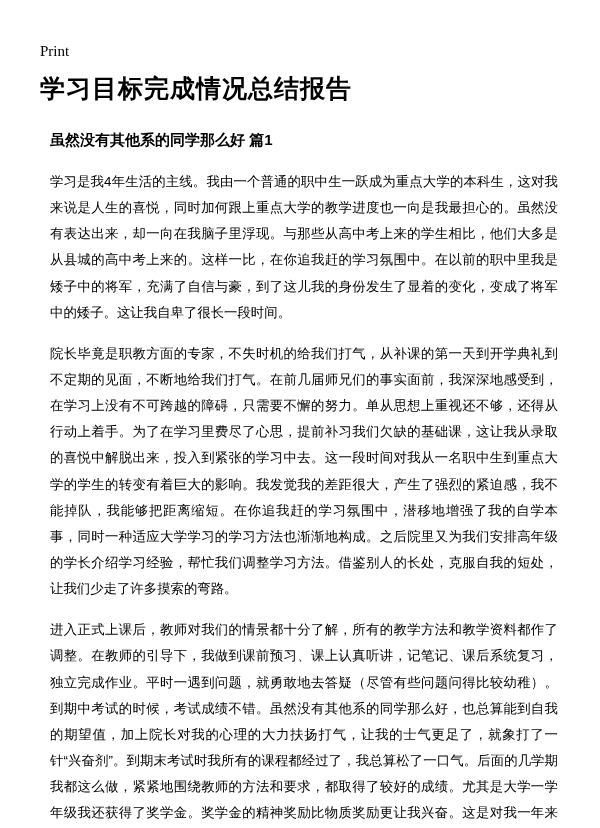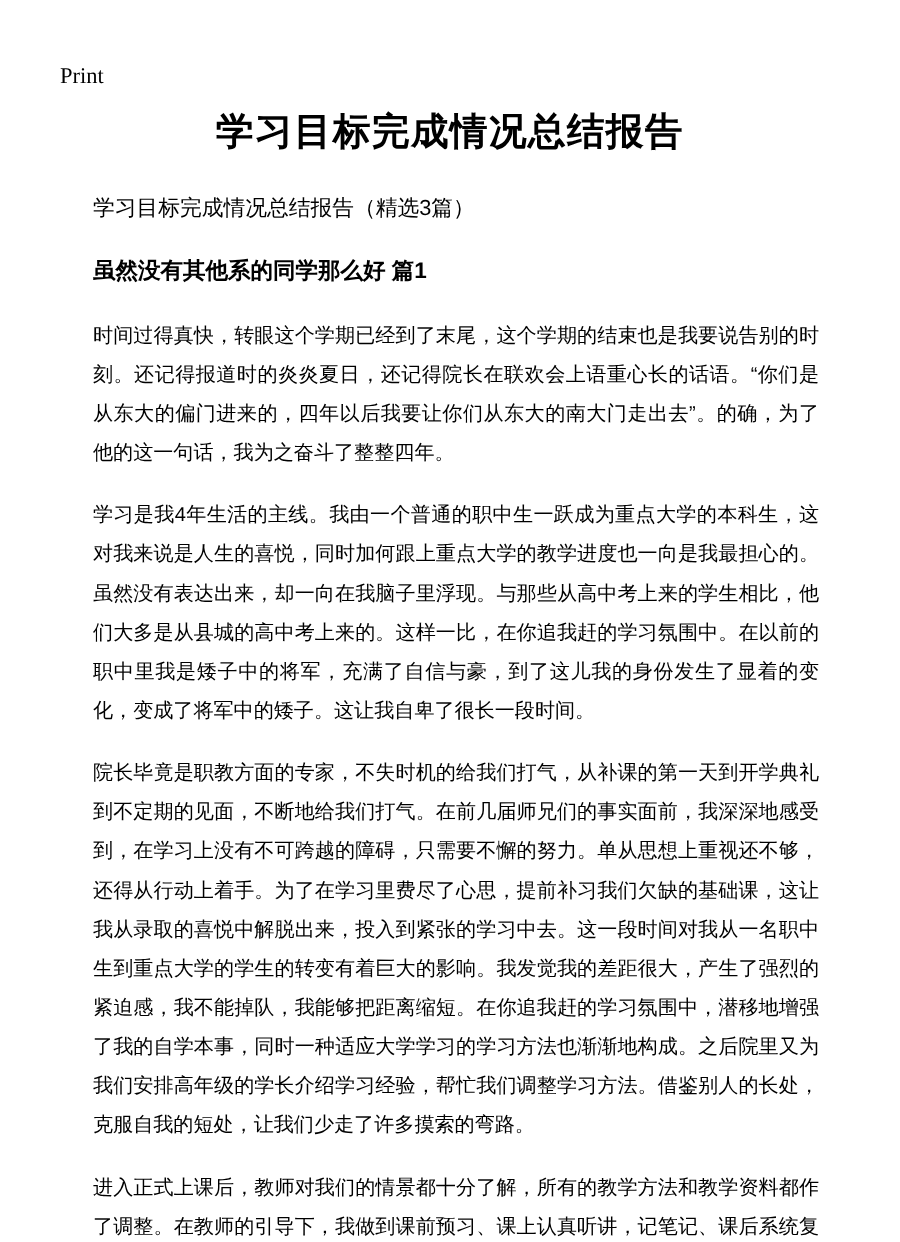--- a/index.html
+++ b/index.html
@@ -12,39 +12,39 @@
     height: 828px;
     font-family: "Liberation Sans", sans-serif;
     color: #000000;
     overflow: hidden;
   }
   .page {
     position: relative;
     width: 600px;
     height: 609px;
     box-sizing: border-box;
-    padding: 0 52px;
+    padding: 0 40px;
   }
   .print-link {
     position: absolute;
     top: 44px;
     left: 40px;
     font-size: 15px;
     font-family: "Liberation Serif", serif;
     color: #000000;
     text-decoration: none;
     line-height: 1;
   }
   .content {
     padding-top: 72px;
   }
   .doc-title {
     font-size: 25px;
     font-weight: bold;
-    text-align: center;
+    text-align: left;
     letter-spacing: 1px;
     margin: 0 0 24px 0;
     line-height: 1.3;
     font-family: "Liberation Sans", sans-serif;
   }
   .doc-subtitle {
     font-size: 14.5px;
     margin: 0 0 20px 0;
     line-height: 1.5;
     padding-left: 10px;
@@ -73,23 +73,21 @@
 <body>
 
 <div class="page">
 
   <a href="#" class="print-link">Print</a>
 
   <div class="content">
 
     <h1 class="doc-title">学习目标完成情况总结报告</h1>
 
-    <div class="doc-subtitle">学习目标完成情况总结报告（精选3篇）</div>
 
     <div class="section-heading">虽然没有其他系的同学那么好 篇1</div>
 
-    <p class="para">时间过得真快，转眼这个学期已经到了末尾，这个学期的结束也是我要说告别的时刻。还记得报道时的炎炎夏日，还记得院长在联欢会上语重心长的话语。“你们是从东大的偏门进来的，四年以后我要让你们从东大的南大门走出去”。的确，为了他的这一句话，我为之奋斗了整整四年。</p>
     <p class="para">学习是我4年生活的主线。我由一个普通的职中生一跃成为重点大学的本科生，这对我来说是人生的喜悦，同时加何跟上重点大学的教学进度也一向是我最担心的。虽然没有表达出来，却一向在我脑子里浮现。与那些从高中考上来的学生相比，他们大多是从县城的高中考上来的。这样一比，在你追我赶的学习氛围中。在以前的职中里我是矮子中的将军，充满了自信与豪，到了这儿我的身份发生了显着的变化，变成了将军中的矮子。这让我自卑了很长一段时间。</p>
     <p class="para">院长毕竟是职教方面的专家，不失时机的给我们打气，从补课的第一天到开学典礼到不定期的见面，不断地给我们打气。在前几届师兄们的事实面前，我深深地感受到，在学习上没有不可跨越的障碍，只需要不懈的努力。单从思想上重视还不够，还得从行动上着手。为了在学习里费尽了心思，提前补习我们欠缺的基础课，这让我从录取的喜悦中解脱出来，投入到紧张的学习中去。这一段时间对我从一名职中生到重点大学的学生的转变有着巨大的影响。我发觉我的差距很大，产生了强烈的紧迫感，我不能掉队，我能够把距离缩短。在你追我赶的学习氛围中，潜移地增强了我的自学本事，同时一种适应大学学习的学习方法也渐渐地构成。之后院里又为我们安排高年级的学长介绍学习经验，帮忙我们调整学习方法。借鉴别人的长处，克服自我的短处，让我们少走了许多摸索的弯路。</p>
     <p class="para">进入正式上课后，教师对我们的情景都十分了解，所有的教学方法和教学资料都作了调整。在教师的引导下，我做到课前预习、课上认真听讲，记笔记、课后系统复习，独立完成作业。平时一遇到问题，就勇敢地去答疑（尽管有些问题问得比较幼稚）。到期中考试的时候，考试成绩不错。虽然没有其他系的同学那么好，也总算能到自我的期望值，加上院长对我的心理的大力扶扬打气，让我的士气更足了，就象打了一针“兴奋剂”。到期末考试时我所有的课程都经过了，我总算松了一口气。后面的几学期我都这么做，紧紧地围绕教师的方法和要求，都取得了较好的成绩。尤其是大学一学年级我还获得了奖学金。奖学金的精神奖励比物质奖励更让我兴奋。这是对我一年来学习的肯定评价。到了大二的下学期，我全身心的投入到四级的决战中，参加了学校的培训班，每一天都把英语作为自我的一顿饭。时刻不松懈。当时我担任班长，加之考试期间班上又出了点事，我在学习和工作未能合理</p>
 
   </div>
 </div>
 
 </body></html>

